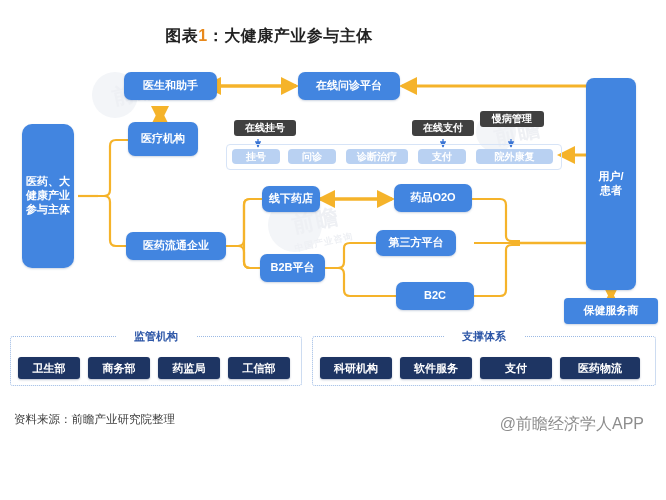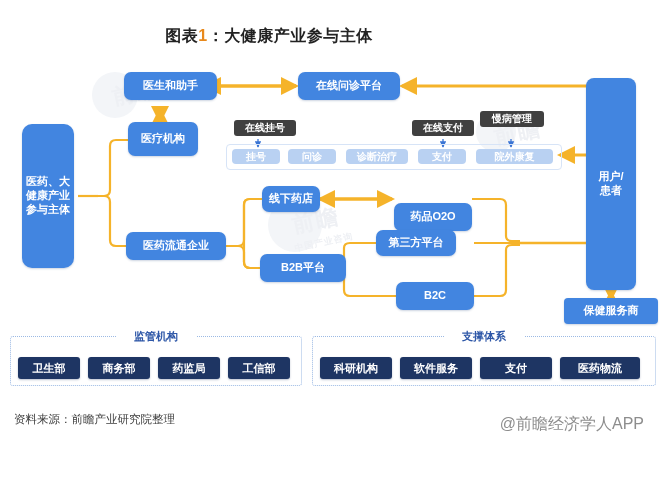--- a/index.html
+++ b/index.html
@@ -211,23 +211,23 @@
   <div class="box" style="left:128px; top:122px; width:70px; height:34px;">医疗机构</div>
 
   <div class="box" style="left:126px; top:232px; width:100px; height:28px;">医药流通企业</div>
 
   <div class="box" style="left:124px; top:72px; width:93px; height:28px;">医生和助手</div>
 
   <div class="box" style="left:298px; top:72px; width:102px; height:28px;">在线问诊平台</div>
 
   <div class="box" style="left:262px; top:186px; width:58px; height:26px;">线下药店</div>
 
-  <div class="box" style="left:260px; top:254px; width:86px; height:28px;">B2B平台</div>
-
-  <div class="box" style="left:394px; top:184px; width:78px; height:28px;margin-top:19px;">药品O2O</div>
+  <div class="box" style="left:260px; top:254px; width:65px; height:28px;">B2B平台</div>
+
+  <div class="box" style="left:394px; top:184px; width:78px; height:28px;">药品O2O</div>
 
   <div class="box" style="left:376px; top:230px; width:80px; height:26px;">第三方平台</div>
 
   <div class="box" style="left:396px; top:282px; width:78px; height:28px;">B2C</div>
 
   <div class="box" style="left:586px; top:78px; width:50px; height:212px; border-radius:8px; flex-direction:column;">
     <span>用户/</span>
     <span>患者</span>
   </div>
 

